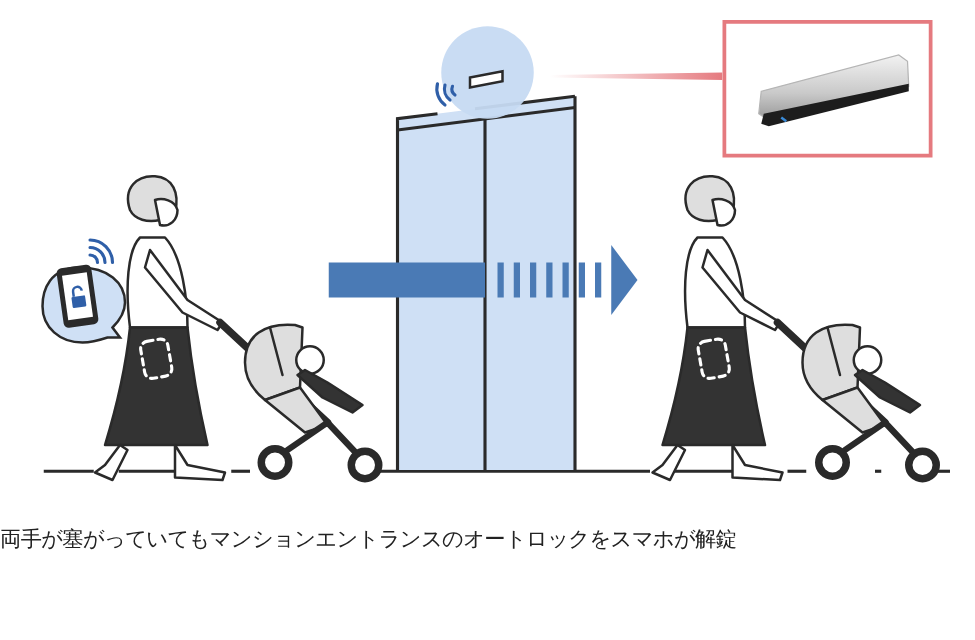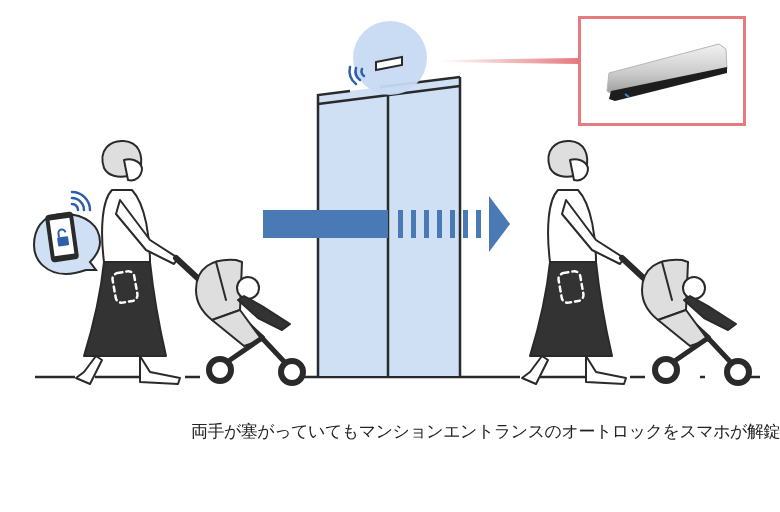--- a/index.html
+++ b/index.html
@@ -1,19 +1,19 @@
 <!DOCTYPE html>
 <html><head>
 <meta charset="utf-8">
 <style>
   html, body { margin:0; padding:0; background:#ffffff; }
   body { width:780px; height:512px; position:relative; overflow:hidden; font-family:"DejaVu Sans", "Liberation Sans", sans-serif; }
   .scene { position:absolute; left:0; top:0; width:780px; height:512px; }
   .caption {
-    position:absolute; left:0; top:420px; width:780px; text-align:right;
+    position:absolute; left:0; top:420px; width:780px; text-align:left;
     font-size:17px; color:#222222; letter-spacing:-0.5px;
   }
   .callout {
     position:absolute; left:578px; top:16px; width:168px; height:110px;
     border:3px solid #e57a7f; background:#ffffff; box-sizing:border-box;
   }
 </style>
 </head>
 <body>
 

